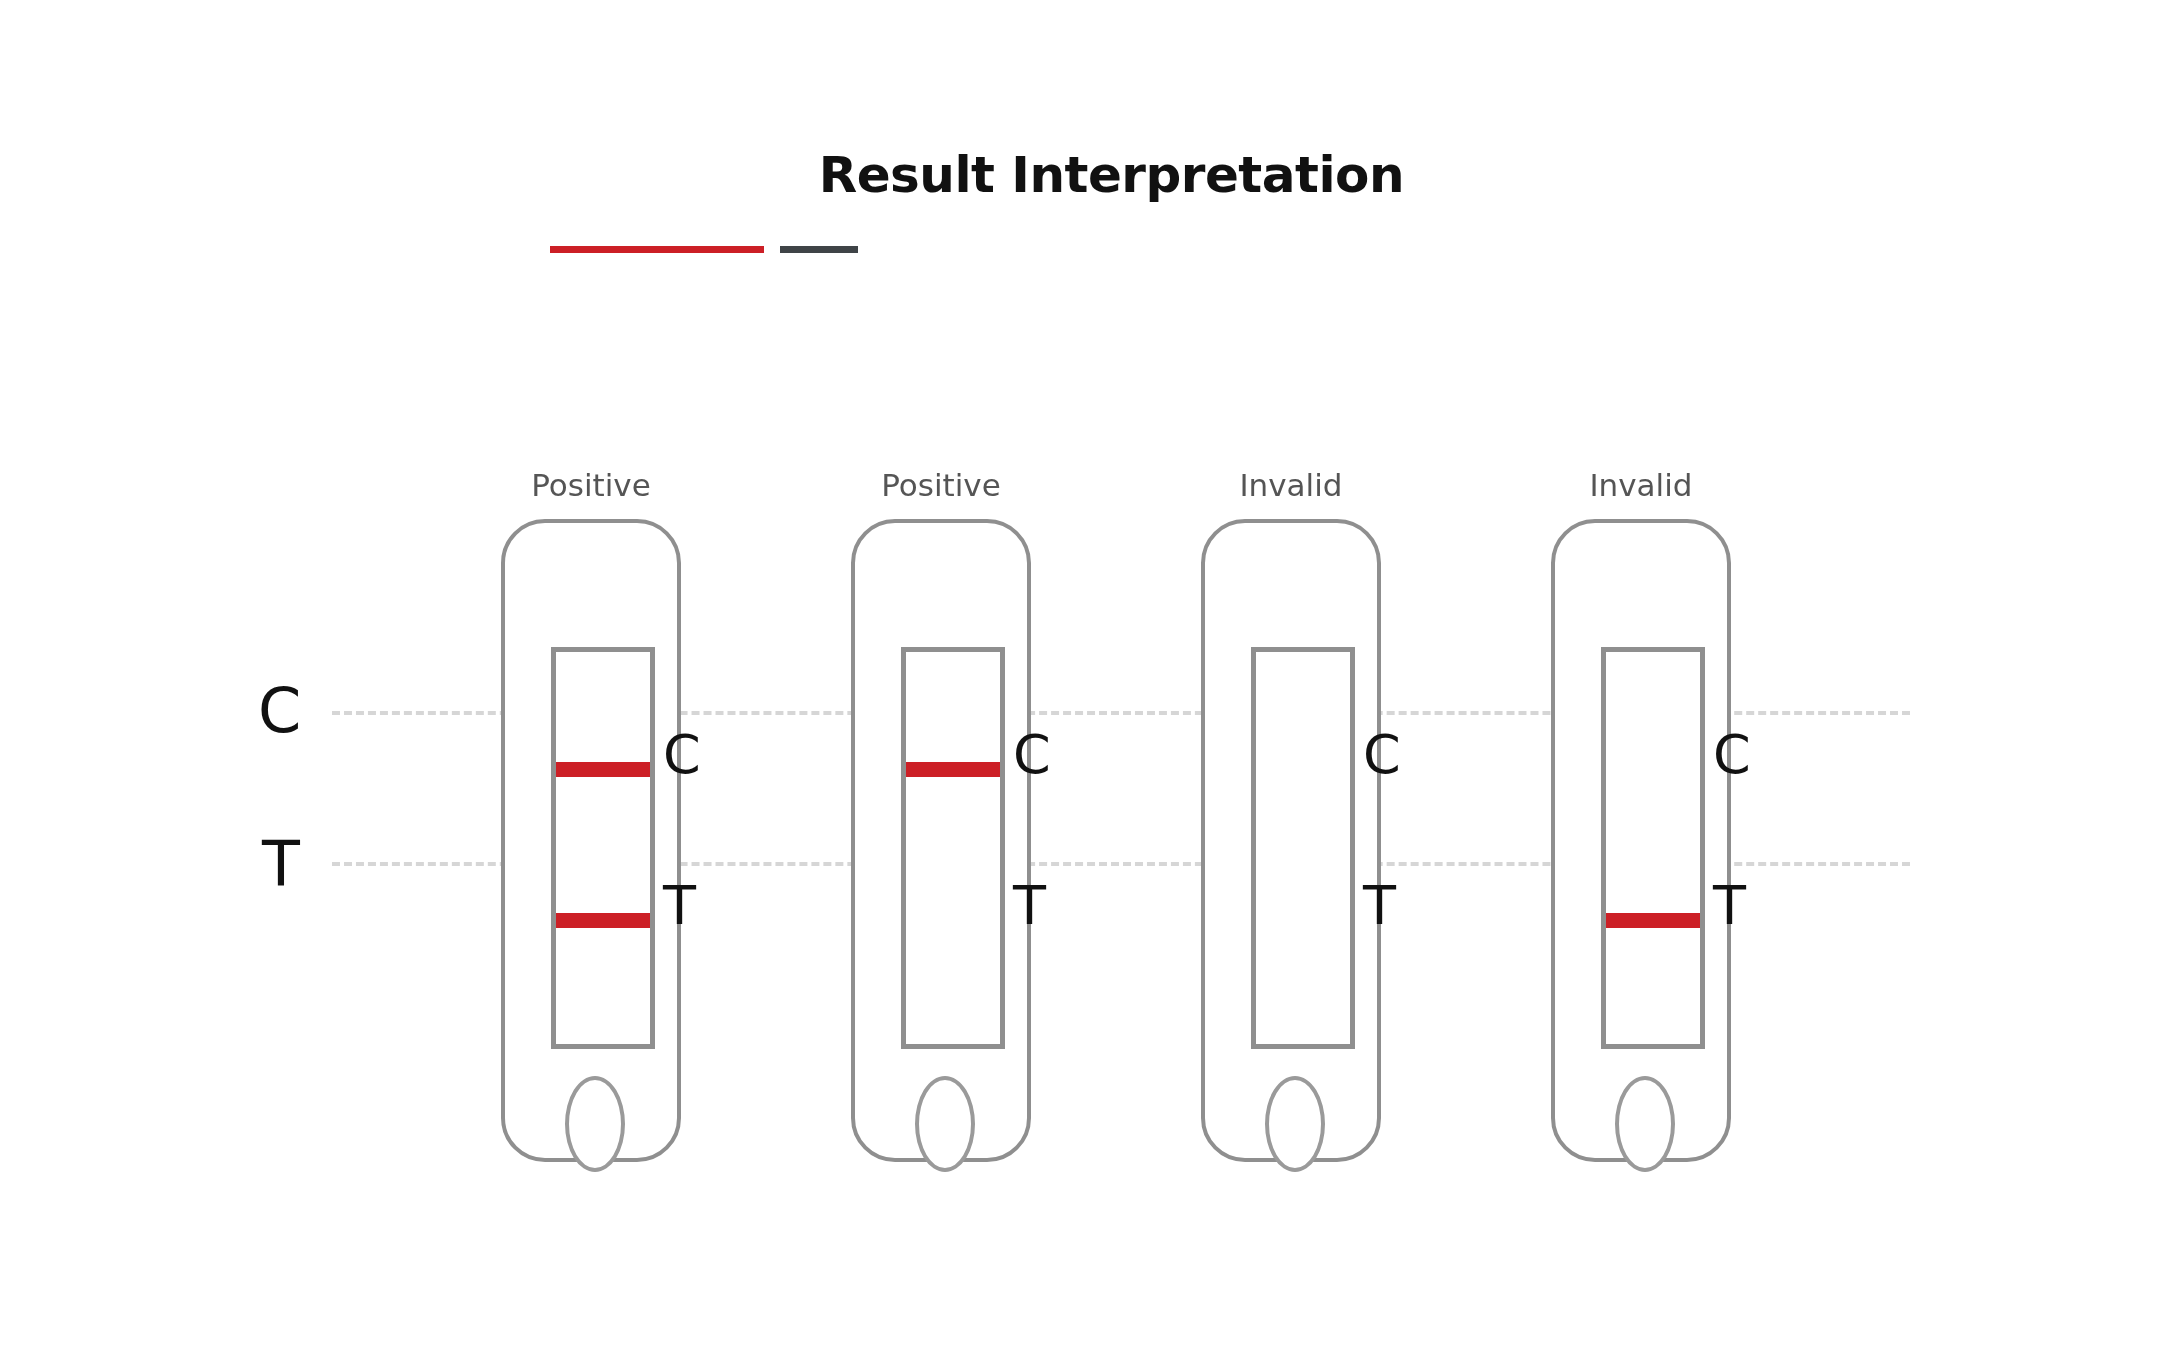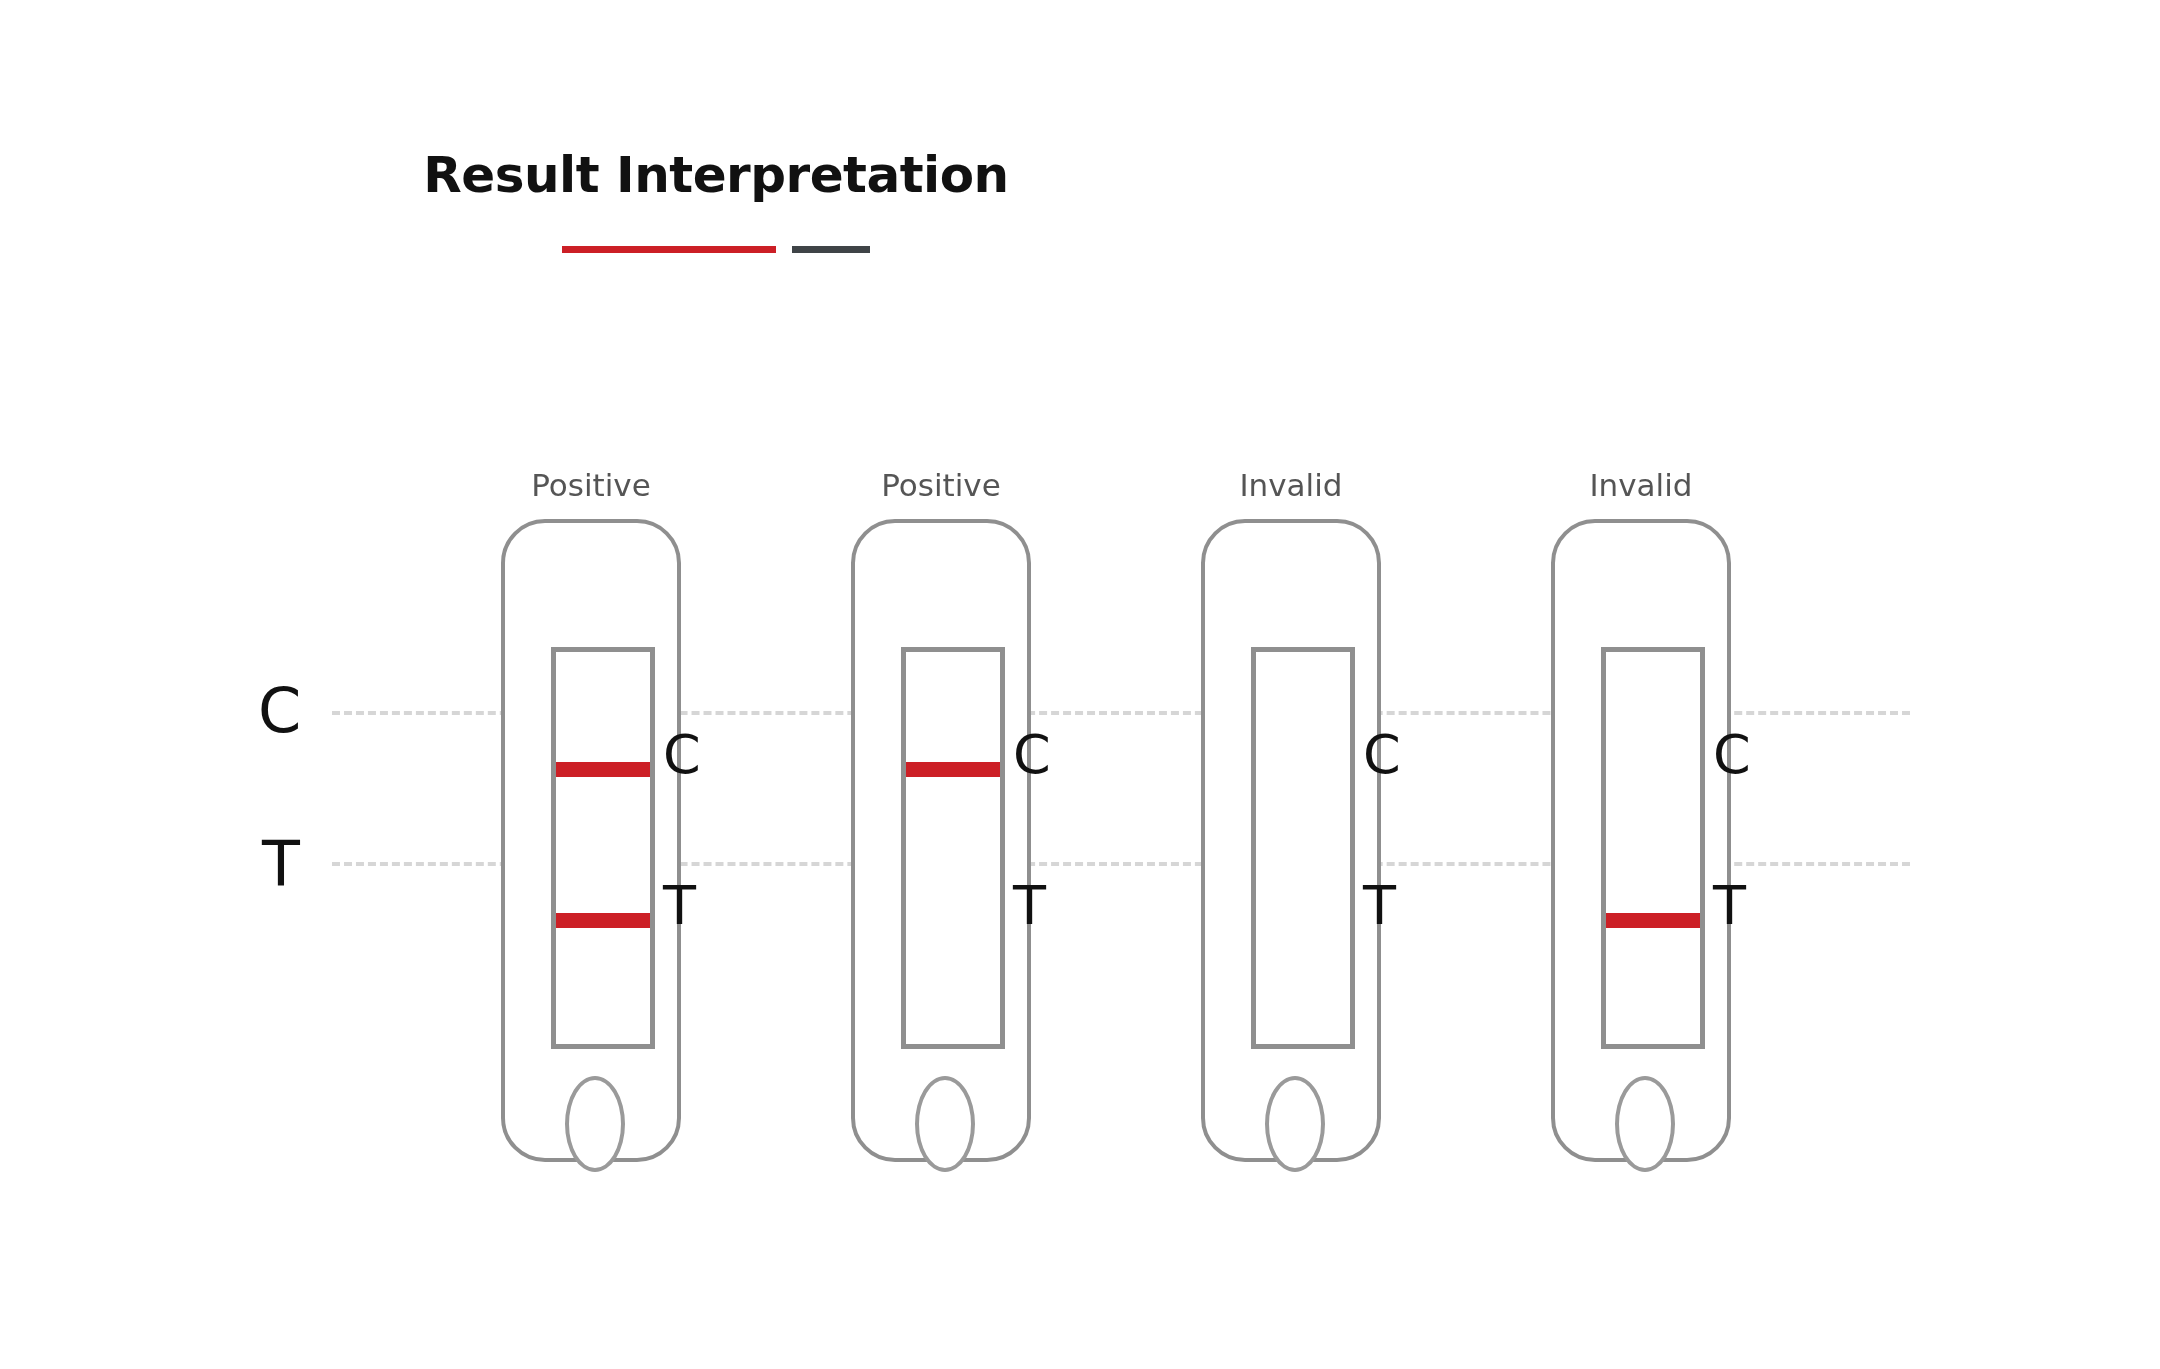--- a/index.html
+++ b/index.html
@@ -11,24 +11,24 @@
     width: 2160px;
     height: 1369px;
     font-family: "DejaVu Sans", "Liberation Sans", sans-serif;
     overflow: hidden;
     position: relative;
   }
 
   
   #title-block {
     position: absolute;
-    left: 16px;
+    left: 4px;
     top: 150px;
     width: 1400px;
-    text-align: center;
+    text-align: right;
   }
   #page-title {
     font-size: 50px;
     font-weight: 700;
     color: #111111;
     letter-spacing: -0.5px;
     line-height: 1;
     font-family: "DejaVu Sans", "Liberation Sans", sans-serif;
   }
   #accent-row {

